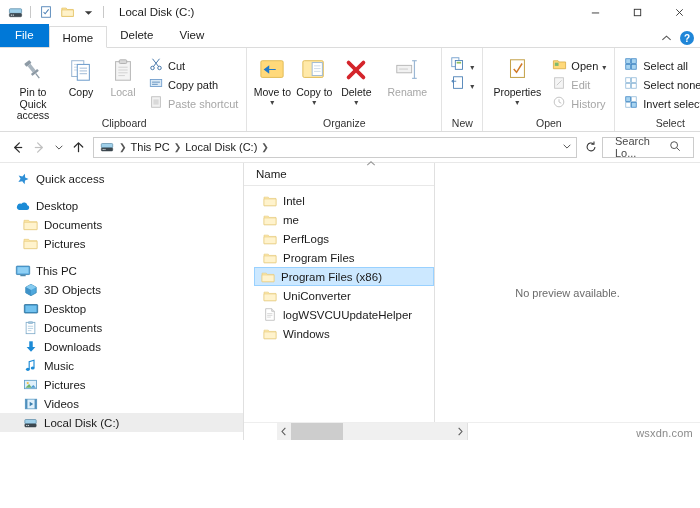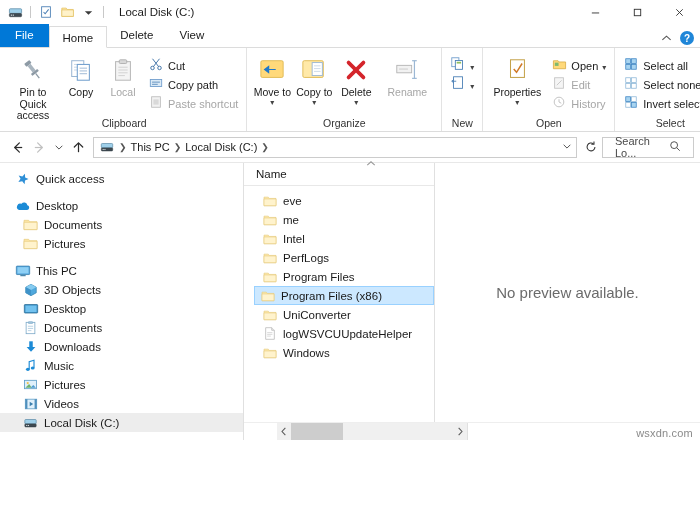--- a/index.html
+++ b/index.html
@@ -348,21 +348,21 @@
     width: 15px; height: 14px;
     display: flex; align-items: center; justify-content: center;
     margin-right: 6px;
     flex: none;
   }
   .preview {
     flex: 1;
     display: flex;
     align-items: center;
     justify-content: center;
-    font-size: 15px;
+    font-size: 11px;
     color: #6b6b6b;
     min-width: 0;
   }
 
   
   .hscroll-area {
     height: 17px;
     flex: none;
     display: flex;
     align-items: stretch;
@@ -967,39 +967,30 @@
           </div>
 
           <div class="rows">
             <div class="frow">
               <span class="ficon">
                 <svg width="14" height="12" viewBox="0 0 16 14">
                     <path d="M1 2.5h5l1.1 1.5H15v8.5H1z" fill="#ffe9a8" stroke="#e8cd82" stroke-width="0.8"></path>
                     <path d="M1 4.6h14v7.9H1z" fill="#fff3cd" stroke="#e8cd82" stroke-width="0.8"></path>
                   </svg>
               </span>
-              <span>eve</span>
+              <span>Intel</span>
             </div>
             <div class="frow">
               <span class="ficon">
                 <svg width="14" height="12" viewBox="0 0 16 14">
                     <path d="M1 2.5h5l1.1 1.5H15v8.5H1z" fill="#ffe9a8" stroke="#e8cd82" stroke-width="0.8"></path>
                     <path d="M1 4.6h14v7.9H1z" fill="#fff3cd" stroke="#e8cd82" stroke-width="0.8"></path>
                   </svg>
               </span>
               <span>me</span>
-            </div>
-            <div class="frow">
-              <span class="ficon">
-                <svg width="14" height="12" viewBox="0 0 16 14">
-                    <path d="M1 2.5h5l1.1 1.5H15v8.5H1z" fill="#ffe9a8" stroke="#e8cd82" stroke-width="0.8"></path>
-                    <path d="M1 4.6h14v7.9H1z" fill="#fff3cd" stroke="#e8cd82" stroke-width="0.8"></path>
-                  </svg>
-              </span>
-              <span>Intel</span>
             </div>
             <div class="frow">
               <span class="ficon">
                 <svg width="14" height="12" viewBox="0 0 16 14">
                     <path d="M1 2.5h5l1.1 1.5H15v8.5H1z" fill="#ffe9a8" stroke="#e8cd82" stroke-width="0.8"></path>
                     <path d="M1 4.6h14v7.9H1z" fill="#fff3cd" stroke="#e8cd82" stroke-width="0.8"></path>
                   </svg>
               </span>
               <span>PerfLogs</span>
             </div>

